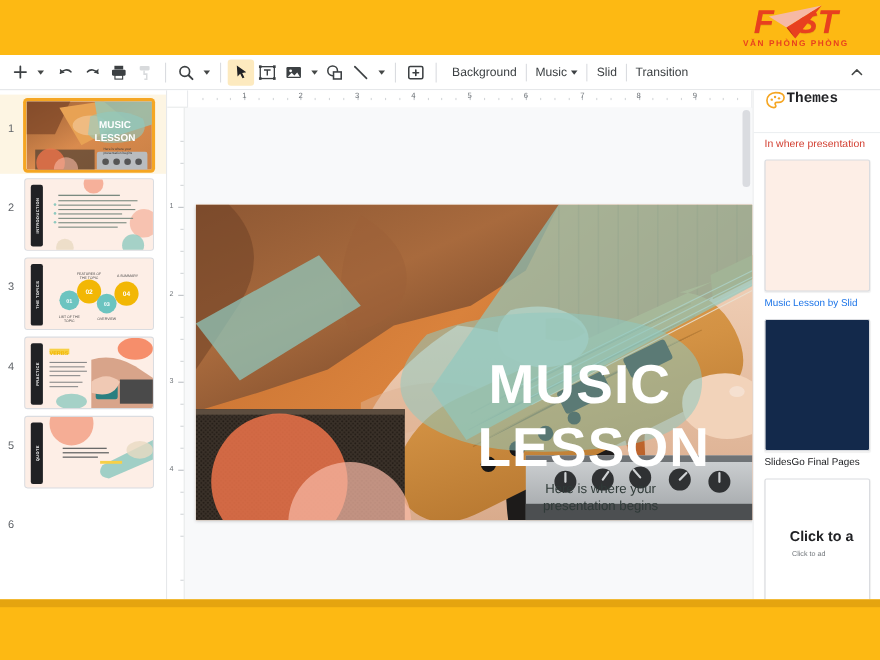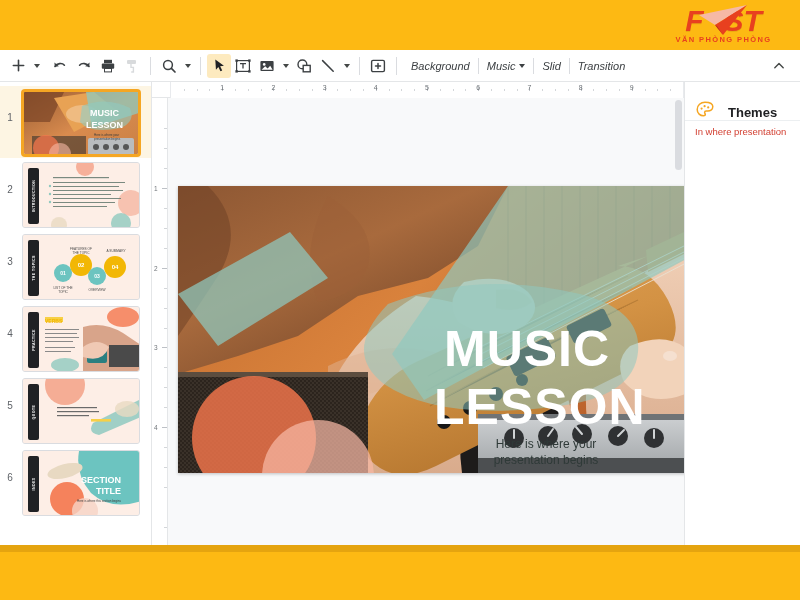--- a/index.html
+++ b/index.html
@@ -109,21 +109,20 @@
     flex: 0 0 auto;
   }
   .tb-text {
     font-size: 11px;
     color: #3c4043;
     padding: 4px 8px;
     border-radius: 3px;
     white-space: nowrap;
     display: flex; align-items: center; gap: 4px;
     flex: 0 0 auto;
-    font-style: italic;
   }
   .tb-vline {
     width: 1px; height: 16px;
     background: #dadce0;
     flex: 0 0 auto;
   }
   .tb-collapse {
     position: absolute;
     right: 10px; top: 5px;
     width: 22px; height: 22px;
@@ -297,22 +296,23 @@
   
   .panel {
     width: 116px;
     min-width: 116px;
     background: #ffffff;
     border-left: 1px solid #e4e6e8;
     overflow: hidden;
   }
   .panel-head {
     height: 38px;
-    display: flex; align-items: flex-end; gap: 13px;
+    display: flex; align-items: flex-start; gap: 0;
     padding: 0 10px;
+    font-family: Liberation Mono, monospace;
   }
   .panel-title {
     font-size: 13px;
     color: #202124;
     font-weight: bold;
   }
   .panel-subhead {
     font-size: 9.5px;
     color: #d23f31;
     padding: 5px 10px 6px 10px;
@@ -652,35 +652,20 @@
               <rect x="68" y="40" width="20" height="2.6" fill="#f7d046"></rect>
             </svg>
             <div class="thumb-side">
                 <span>QUOTE</span>
               </div>
           </div>
         </div>
 
         <div class="thumb-row">
           <div class="thumb-num">6</div>
-          <div class="thumb">
-            <svg width="118" height="66" viewBox="0 0 118 66">
-              <rect width="118" height="66" fill="#fdeee6"></rect>
-              <path d="M56 0 h62 v50 q-30 10 -50 -8 q-16 -18 -12 -42z" fill="#6cc4c0"></path>
-              <ellipse cx="42" cy="20" rx="18" ry="7" transform="rotate(-14 42 20)" fill="#e8d9c2"></ellipse>
-              <circle cx="44" cy="48" r="17" fill="#f4764c" opacity=".9"></circle>
-              <circle cx="62" cy="60" r="13" fill="#f6d3c5" opacity=".8"></circle>
-              <text x="98" y="32" text-anchor="end" font-family="Liberation Sans, sans-serif" font-size="9" font-weight="bold" fill="#ffffff">SECTION</text>
-              <text x="98" y="43" text-anchor="end" font-family="Liberation Sans, sans-serif" font-size="9" font-weight="bold" fill="#ffffff">TITLE</text>
-              <text x="98" y="51" text-anchor="end" font-family="Liberation Sans, sans-serif" font-size="3" fill="#3b3b3b">Here is where this section begins</text>
-            </svg>
-            <div class="thumb-side">
-                <span>INDEX</span>
-              </div>
-          </div>
         </div>
       </div>
 
       <div class="editor">
 
         <div class="ruler-h">
           <div class="ruler-track" id="hruler">
               <div class="tickmid" style="left: 12.8px;"></div>
               <div class="tickmid" style="left: 25.6px;"></div>
               <div class="tickmid" style="left: 38.4px;"></div>
@@ -888,22 +873,36 @@
             <path d="M10 2.2c-4.3 0-7.8 3.2-7.8 7.2 0 4 3.1 6.4 6.2 6.4 1.3 0 1.9-.7 1.9-1.5 0-.8-.7-1.1-.7-1.9 0-.8.6-1.3 1.5-1.3h1.6c2.9 0 5.1-1.9 5.1-4.5 0-3.1-3.3-4.4-7.8-4.4z" fill="none" stroke="#f5a623" stroke-width="1.5"></path>
             <circle cx="6.6" cy="8.6" r="1.1" fill="#f5a623"></circle>
             <circle cx="9.6" cy="6.2" r="1.1" fill="#f5a623"></circle>
             <circle cx="13.2" cy="7.4" r="1.1" fill="#f5a623"></circle>
           </svg>
           <div class="panel-title">Themes</div>
         </div>
 
         <div class="panel-subhead">In where presentation</div>
 
-
-
+        <div class="theme-item">
+          <div class="theme-thumb" style="background:#fdeee6"></div>
+          <div class="theme-label">Music Lesson by Slid</div>
+        </div>
+
+        <div class="theme-item">
+          <div class="theme-thumb" style="background:#13294b"></div>
+          <div class="theme-label dark">SlidesGo Final Pages</div>
+        </div>
+
+        <div class="theme-item">
+          <div class="theme-thumb" style="background:#ffffff">
+            <div class="blank-title">Click to a</div>
+            <div class="blank-sub">Click to ad</div>
+          </div>
+        </div>
       </div>
 
     </div>
   </div>
 
   <div class="bottom-bar">
     <div class="bottom-bar-shade"></div>
   </div>
 </div>
 

